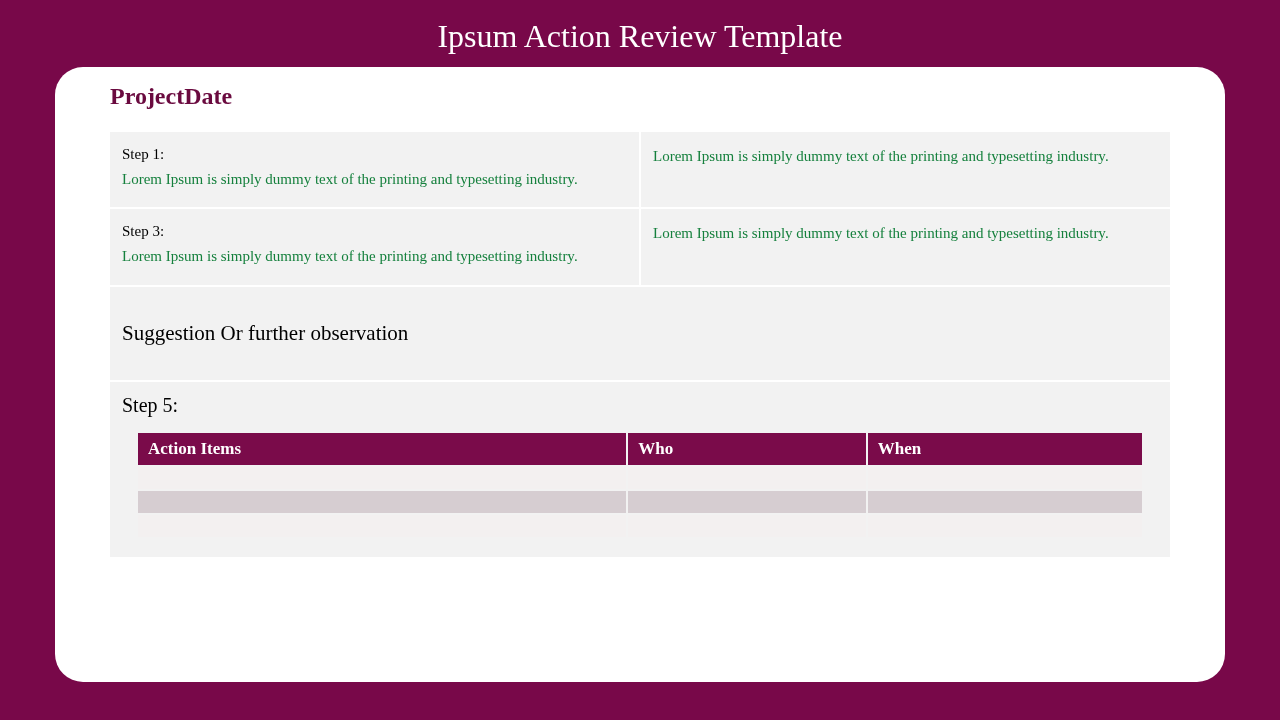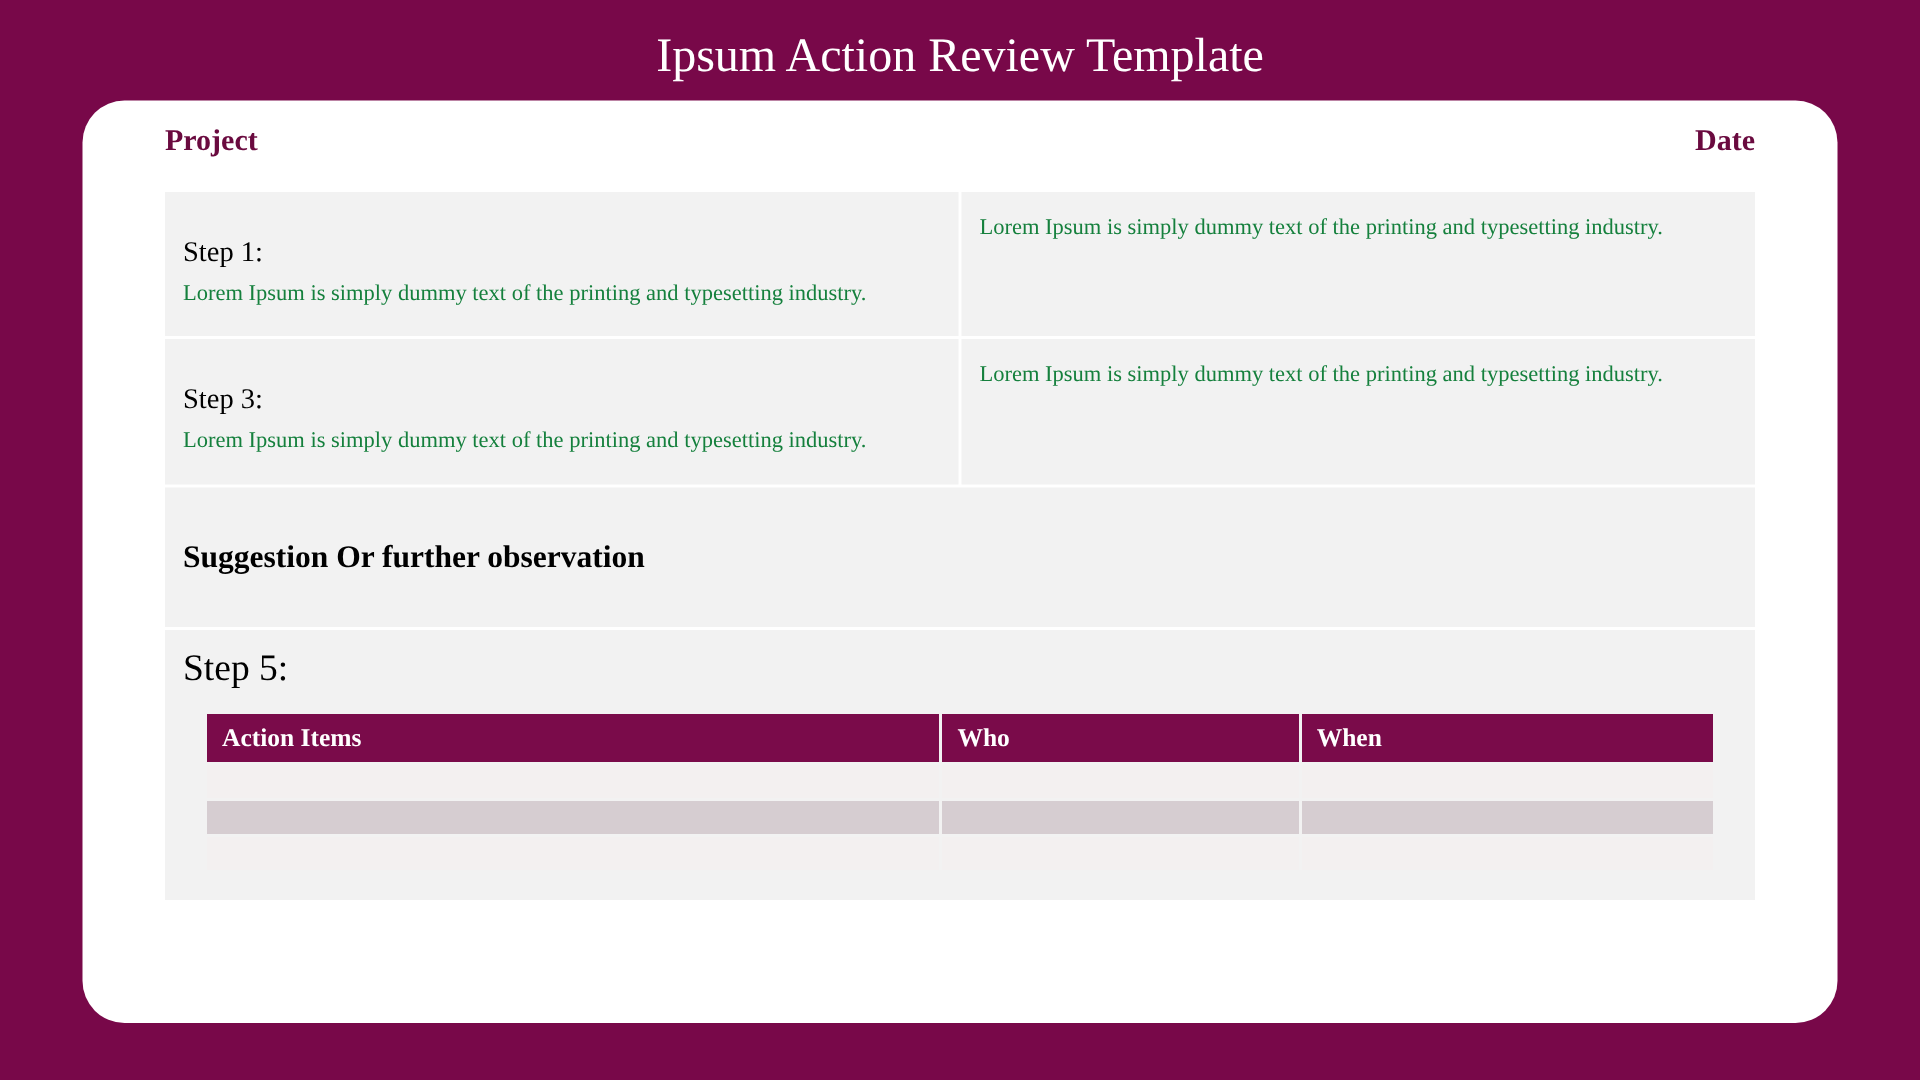--- a/index.html
+++ b/index.html
@@ -19,23 +19,22 @@
   }
   .card {
     background: #fff;
     margin: 0 55px;
     border-radius: 28px;
     padding: 12px 55px 24px;
     height: 615px;
   }
   .header-row {
     display: flex;
-    justify-content: space-between;
     color: #6a0a3f;
-    font-size: 20px;
+    font-size: 24px;
     font-weight: bold;
     padding: 4px 0 20px;
   }
   .member-bar {
     background: #808080;
     color: #fff;
     font-size: 22px;
     font-weight: bold;
     padding: 4px 10px;
   }
@@ -44,43 +43,41 @@
     grid-template-columns: 1fr 1fr;
     gap: 2px;
     background: #fff;
     margin-top: 2px;
   }
   .step-cell {
     background: #f2f2f2;
     padding: 14px 12px 18px;
   }
   .step-title {
-    font-size: 19px;
+    font-size: 15px;
     margin-bottom: 6px;
-    margin-top: 16px;
   }
   .step-body {
     font-size: 15px;
     color: #15803d;
     line-height: 1.35;
   }
   .suggestion {
     background: #f2f2f2;
     margin-top: 2px;
     padding: 34px 12px;
     font-size: 21px;
-    font-weight: bold;
   }
   .step5 {
     background: #f2f2f2;
     margin-top: 2px;
     padding: 12px 12px 18px;
   }
   .step5-title {
-    font-size: 25px;
+    font-size: 20px;
     margin-bottom: 14px;
   }
   .action-table {
     width: calc(100% - 28px);
     margin: 0 14px;
     border-collapse: separate;
     border-spacing: 2px 2px;
     font-family: Arial, sans-serif;
   }
   .action-table th {

